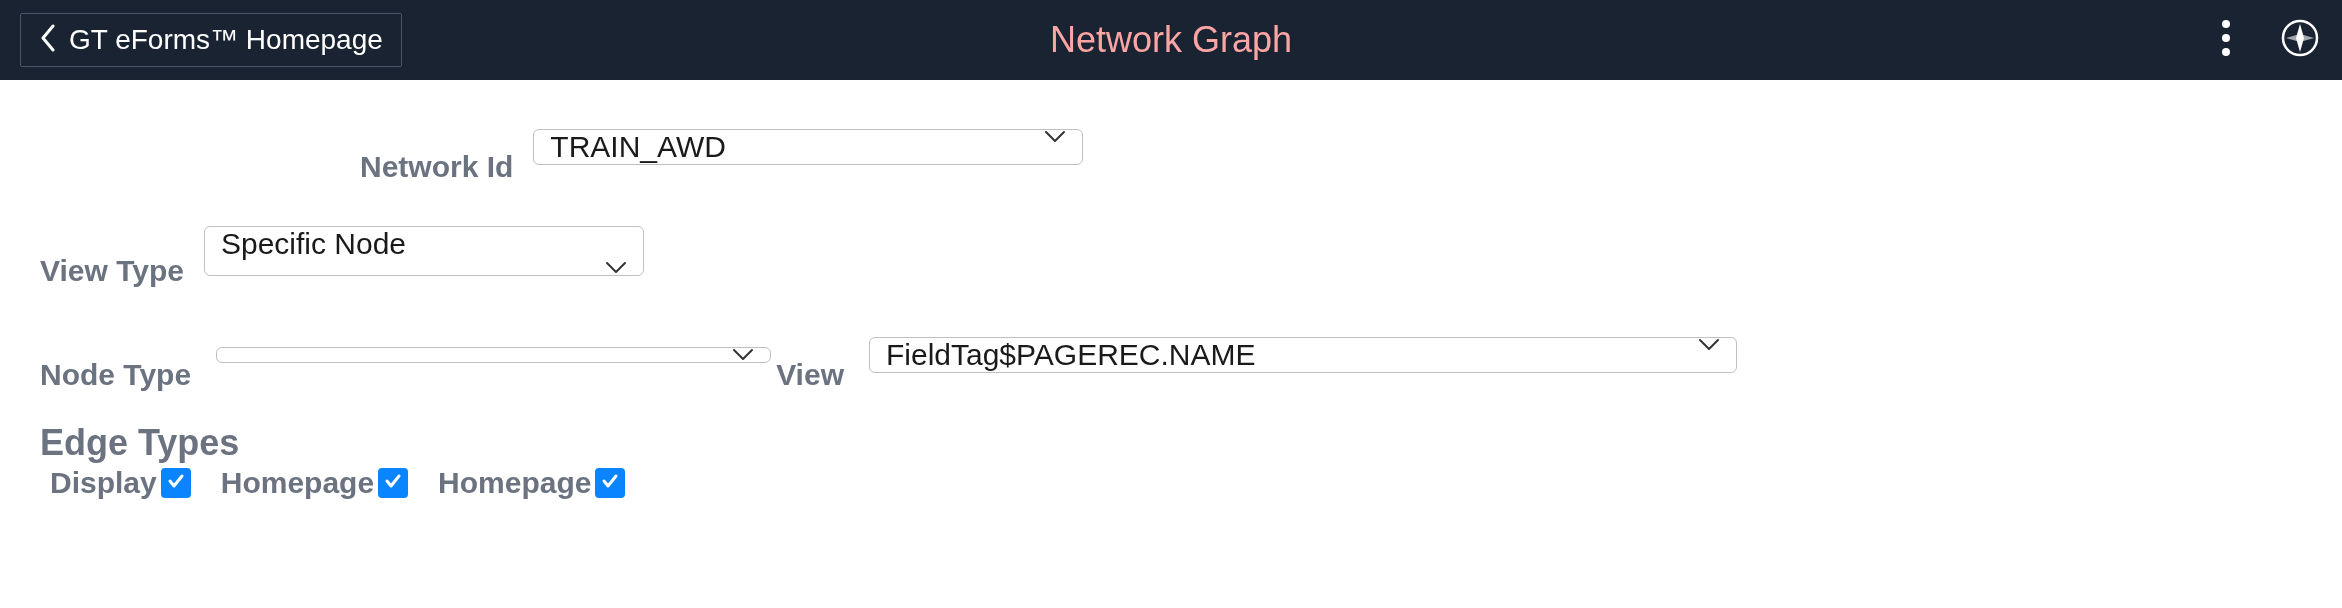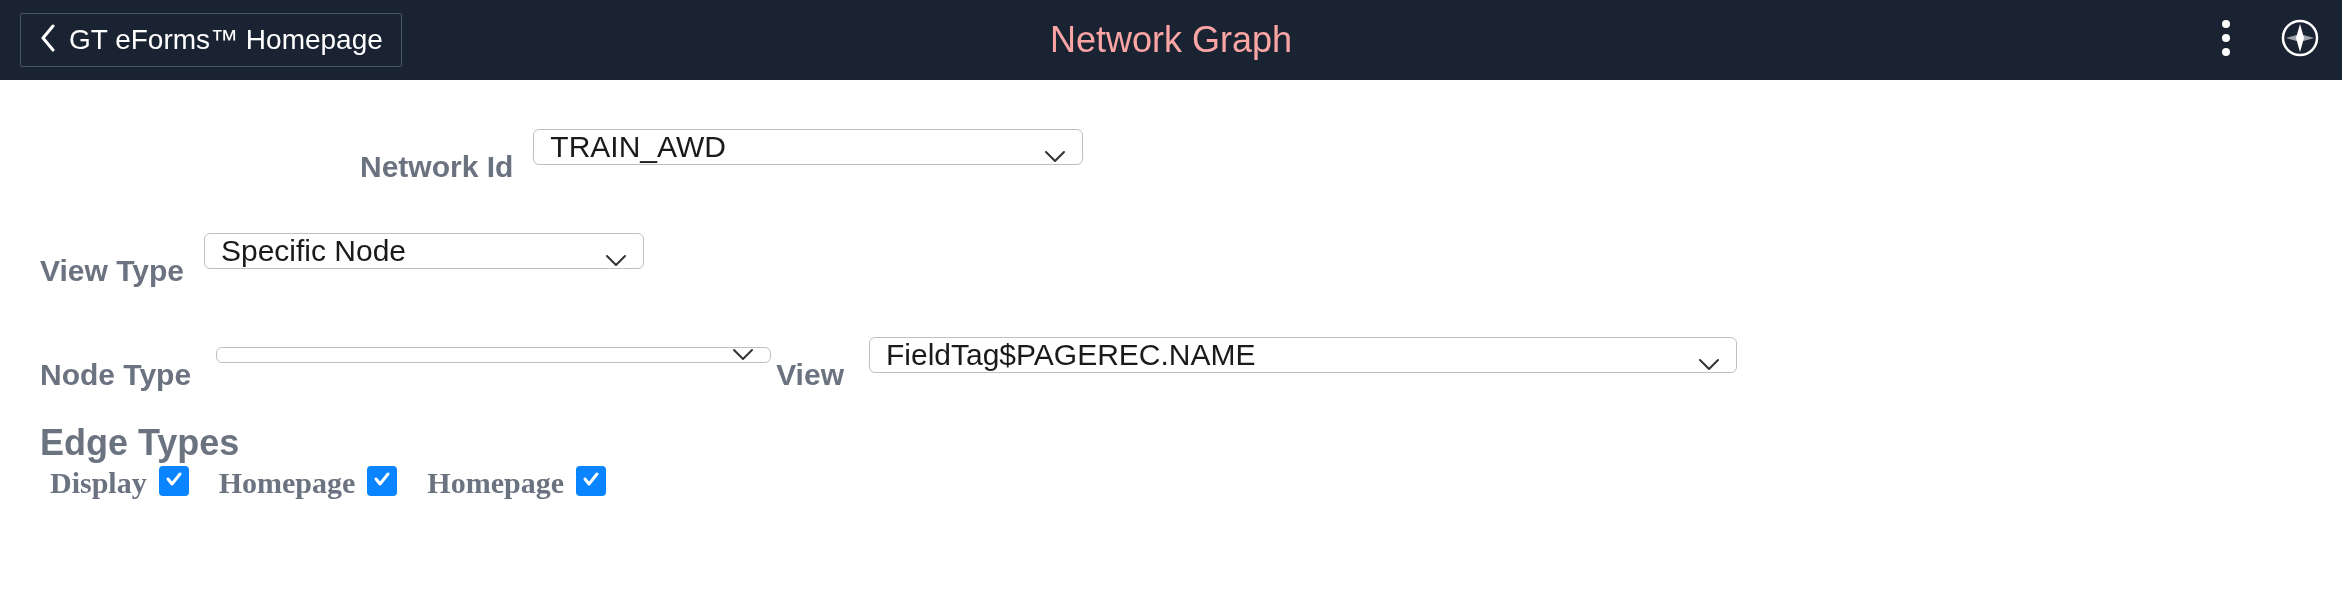--- a/index.html
+++ b/index.html
@@ -71,62 +71,61 @@
     .label {
       font-size: 30px;
       font-weight: bold;
       color: #6b7280;
       margin-right: 20px;
       white-space: nowrap;
       margin-top: 40px;
     }
     .select-wrap {
       display: flex;
-      align-items: flex-end;
+      align-items: flex-start;
       border: 1px solid #c0c0c0;
       border-radius: 6px;
       padding: 0 16px;
       background: #ffffff;
       cursor: pointer;
     }
     .select-value {
       font-size: 30px;
       color: #1a1a1a;
       padding-right: 20px;
       flex: 1;
     }
     .chevron-down {
       display: inline-flex;
       align-items: center;
       margin-left: auto;
     }
     .network-id-select { width: 550px; }
-    .view-type-select { width: 440px; }
+    .view-type-select { width: 440px; flex-direction: column; }
     .node-type-select { width: 555px; }
     .node-select { width: 868px; }
     .edge-types-section {
       margin-top: 10px;
     }
     .edge-types-title {
       font-size: 36px;
       font-weight: bold;
       color: #6b7280;
       margin-bottom: 2px;
     }
     .checkbox-row {
       display: flex;
       align-items: center;
       gap: 30px;
       margin-left: 10px;
     }
     .checkbox-item {
       display: flex;
-      align-items: flex-start;
-      gap: 12px;
-      font-family: Liberation Serif, serif;
+      align-items: center;
+      gap: 4px;
     }
     .checkbox-label {
       font-size: 30px;
       font-weight: bold;
       color: #6b7280;
     }
     .checkbox {
       width: 30px;
       height: 30px;
       background: #0a84ff;

